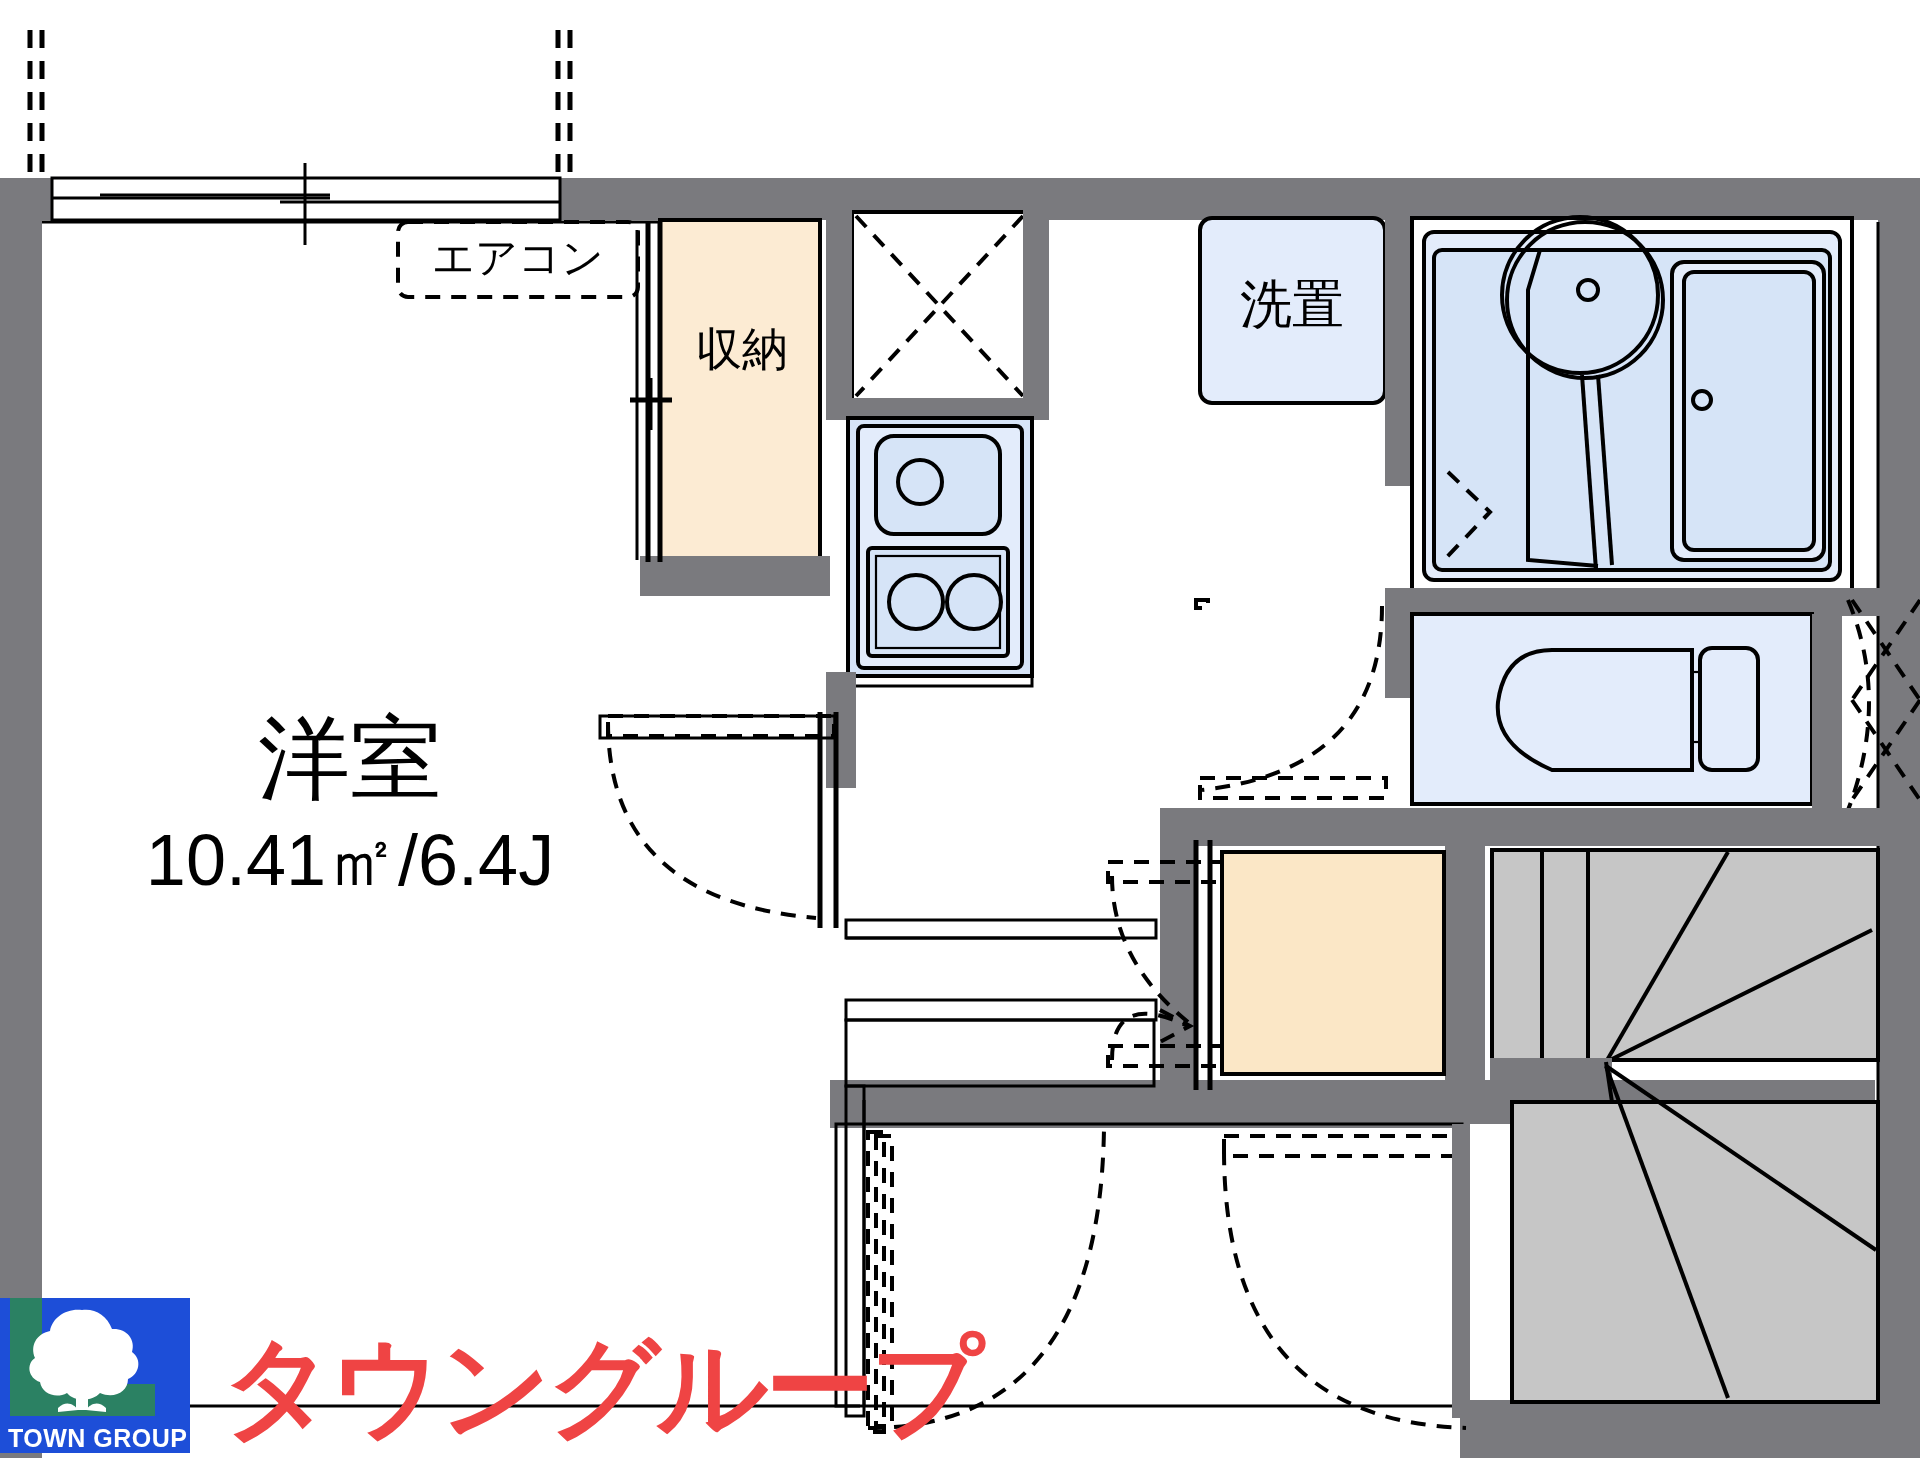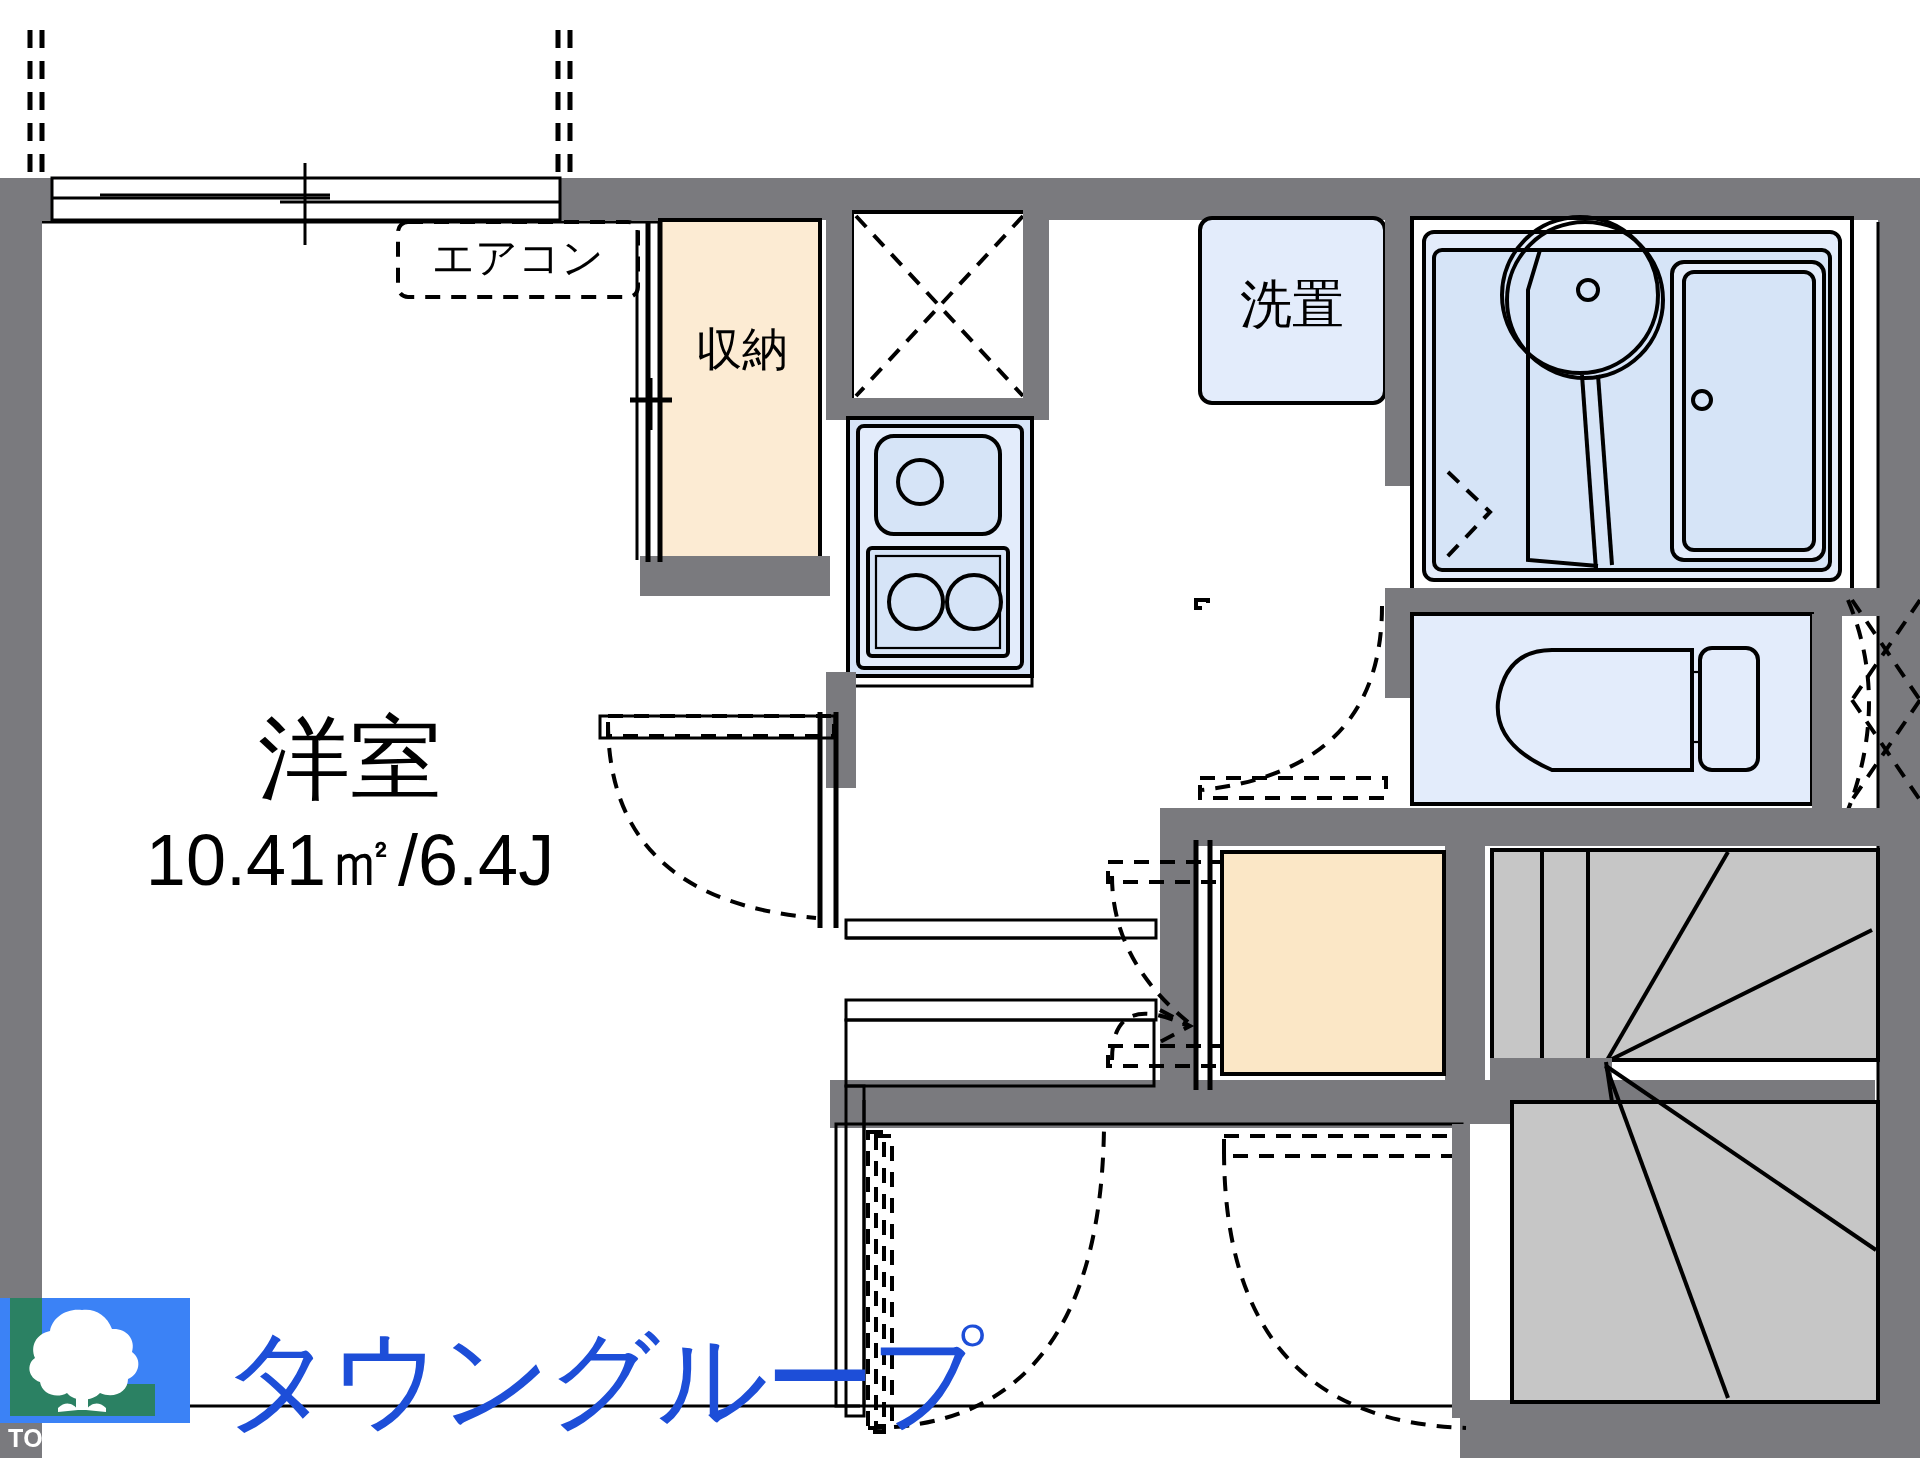--- a/index.html
+++ b/index.html
@@ -33,22 +33,22 @@
     left: 0px;
     top: 1288px;
     width: 790px;
     height: 170px;
   }
   #logo-mark {
     position: absolute;
     left: 0px;
     top: 10px;
     width: 190px;
-    height: 125px;
-    background: #3b82f6;
+    height: 155px;
+    background: #1d4ed8;
   }
   #logo-mark-dark {
     position: absolute;
     left: 10px;
     top: 0px;
     width: 32px;
     height: 118px;
     background: #2b8163;
   }
   #logo-mark-dark2 {
@@ -83,24 +83,24 @@
     top: 5px;
     color: #3f9e80;
     font-size: 40px;
     font-family: "DejaVu Sans", sans-serif;
     white-space: nowrap;
     letter-spacing: -1px;
   }
   #logo-wordmark {
     position: absolute;
     left: 222px;
-    top: 36px;
-    color: #1d4ed8;
+    top: 44px;
+    color: #ef4444;
     font-size: 110px;
-    font-weight: normal;
+    font-weight: bold;
     font-family: "DejaVu Sans", sans-serif;
     white-space: nowrap;
     line-height: 1;
     letter-spacing: -4px;
   }
 </style>
 </head>
 <body>
 
 <div id="stage">

